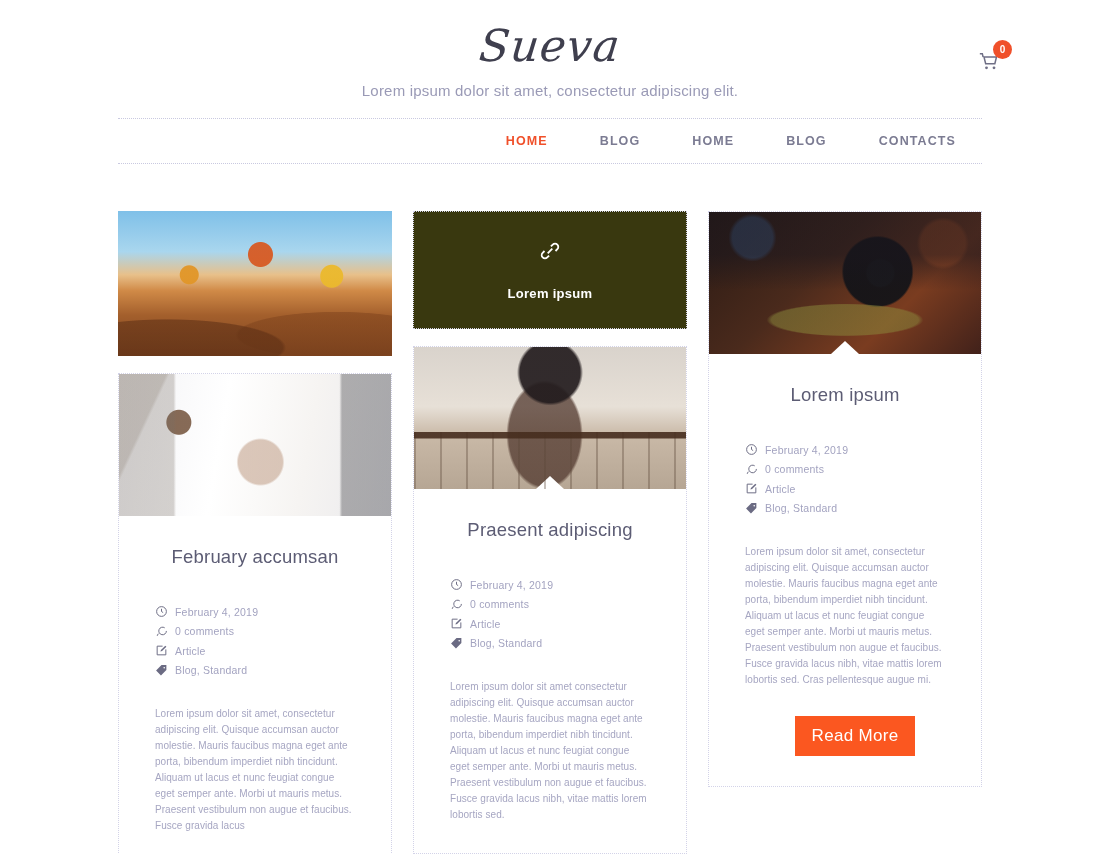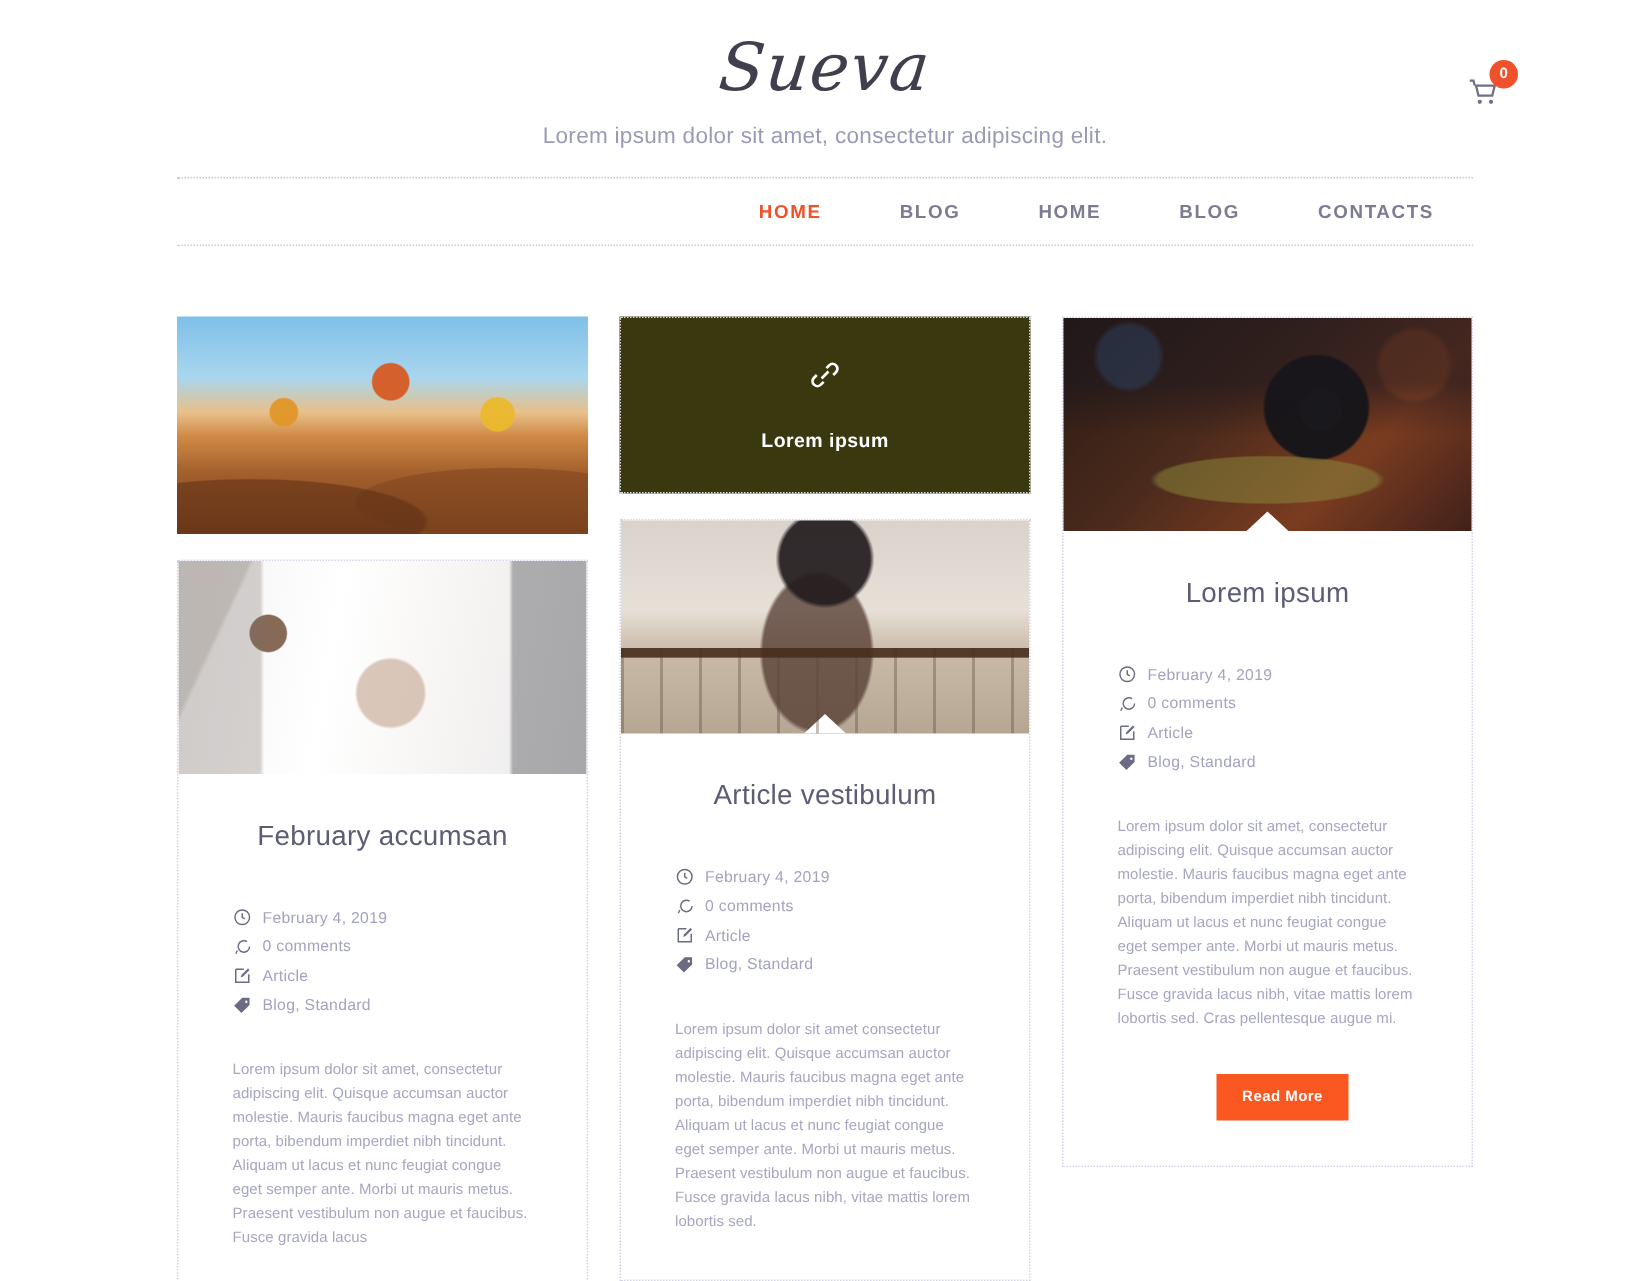--- a/index.html
+++ b/index.html
@@ -229,22 +229,22 @@
     font-size: 10px;
     line-height: 1.60;
     color: #a6a6c2;
     letter-spacing: 0.05px;
   }
   .readmore-wrap { text-align: center; margin-top: 28px; }
   .btn-readmore {
     display: inline-block;
     background: #fb5720;
     color: #ffffff;
-    font-size: 10px;
-    font-weight: 700;
+    font-size: 17px;
+    font-weight: 400;
     letter-spacing: 0.3px;
     padding: 10px 17px;
     border: none;
     cursor: pointer;
     font-family: "Liberation Sans", sans-serif;
     margin-left: 20px;
   }
 </style>
 </head>
 <body>
@@ -335,21 +335,21 @@
         </svg>
       </span>
       <span class="link-label">Lorem ipsum</span>
     </div>
 
     <div class="post-card">
       <div class="post-thumb h142 img-fashion">
         <span class="notch"></span>
       </div>
       <div class="post-body">
-        <h2 class="post-title">Article vestibulum</h2>
+        <h2 class="post-title">Praesent adipiscing</h2>
         <div class="meta-list">
           <div class="meta-row">
             <span class="meta-icon">
               <svg width="13" height="13" viewBox="0 0 24 24" fill="none" stroke="currentColor" stroke-width="1.8">
                   <circle cx="12" cy="12" r="9"></circle>
                   <path d="M12 7v5l3 2"></path>
                 </svg>
             </span>
             <span class="meta-text">February 4, 2019</span>
           </div>

